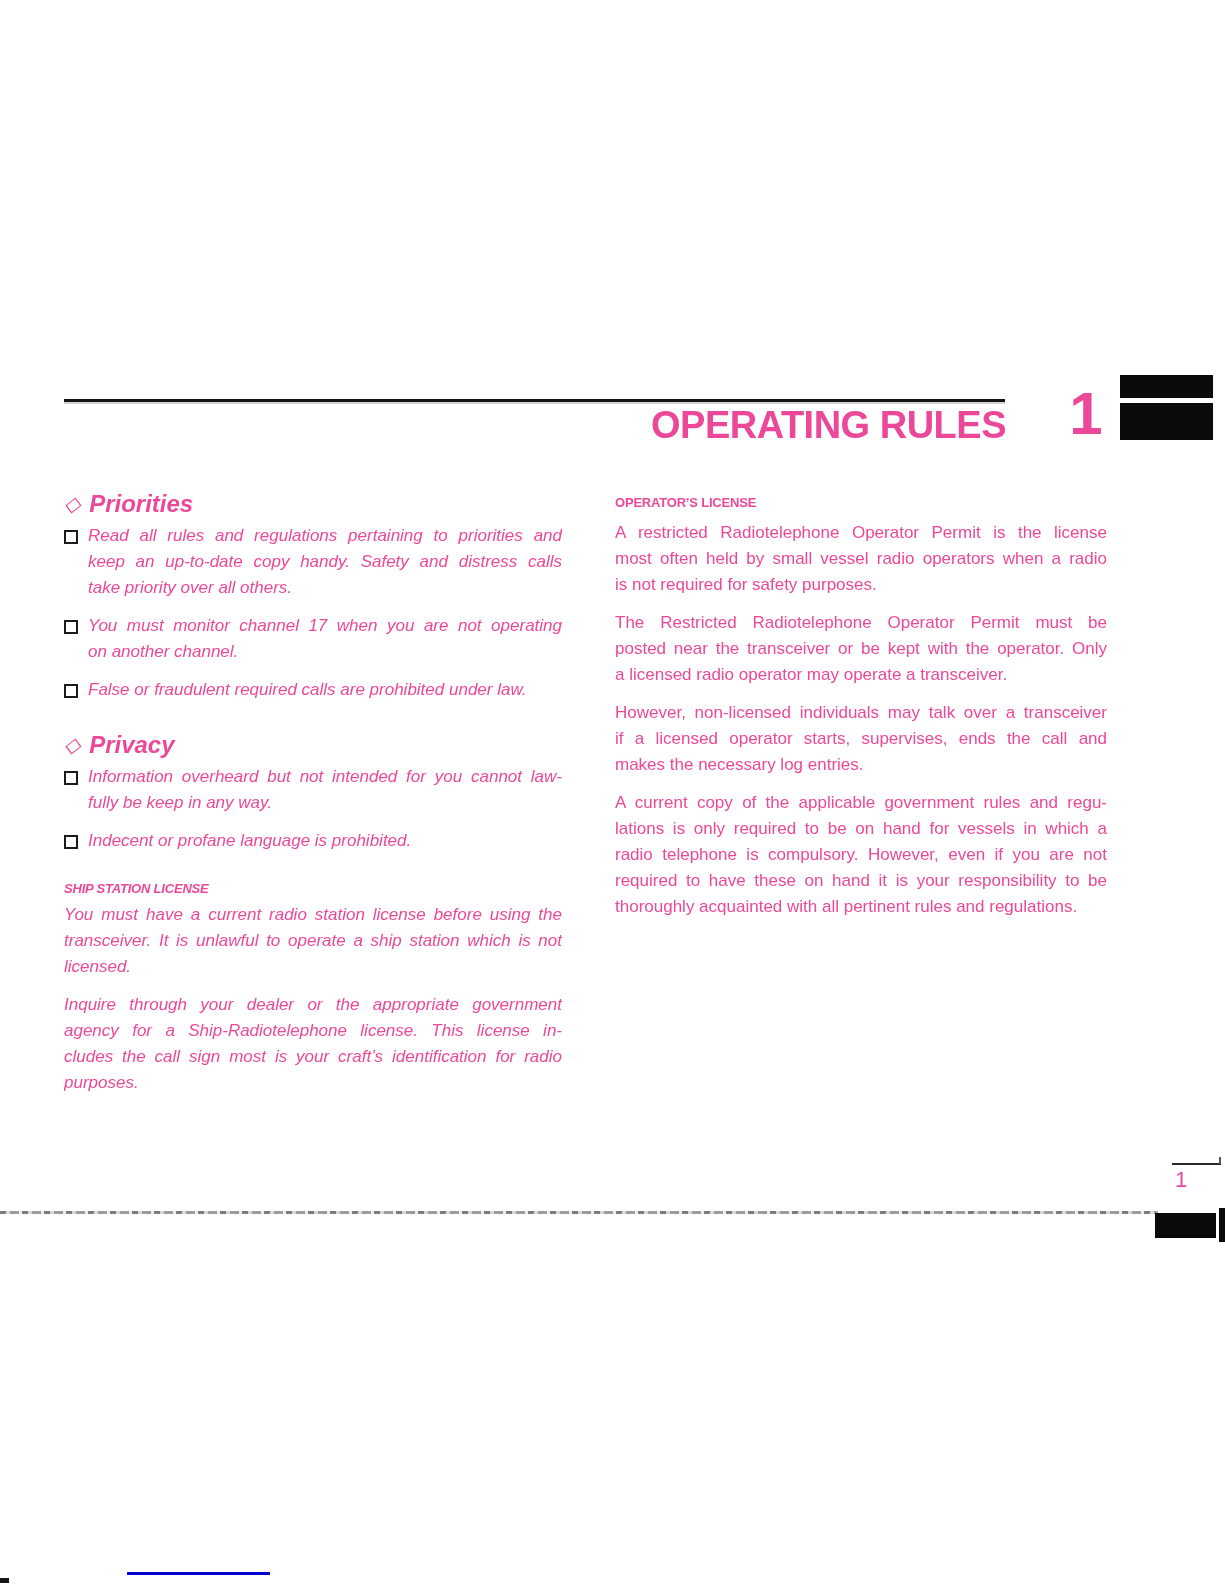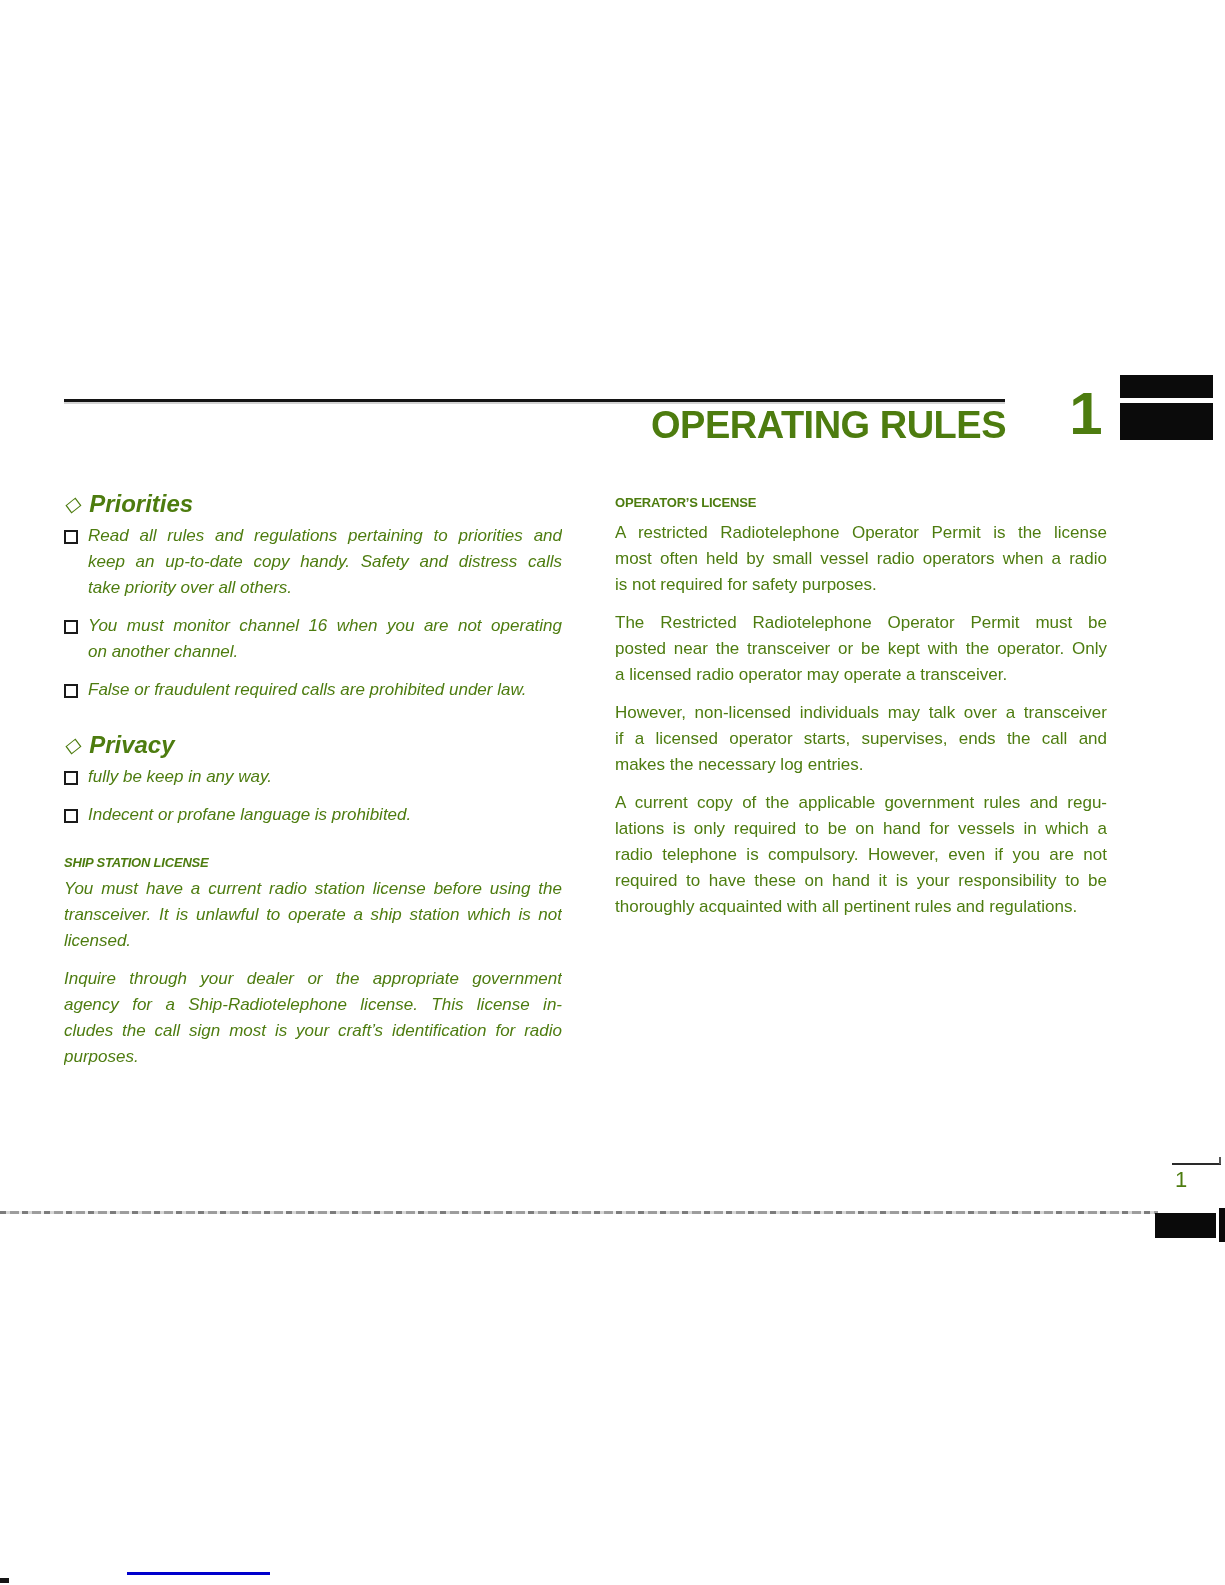--- a/index.html
+++ b/index.html
@@ -1,18 +1,18 @@
 <!DOCTYPE html>
 <html><head>
 <meta charset="utf-8">
 <style>
   html,body { margin:0; padding:0; background:#fff; }
   .page {
     position:relative; width:1225px; height:1585px; background:#ffffff;
-    font-family:"Liberation Sans", sans-serif; color:#4d7c0f; overflow:hidden;
+    font-family:"Liberation Sans", sans-serif; color:#ec4899; overflow:hidden;
   }
 
   
   .header-rule {
     position:absolute; left:64px; top:399px; width:941px; height:3px;
     background:#141414; box-shadow:0 2px 0 rgba(130,130,130,.35);
   }
   .page-title {
     position:absolute; top:405px; right:219px;
     font-size:38px; font-weight:bold; letter-spacing:-0.5px; line-height:40px;
@@ -82,35 +82,36 @@
         <span class="diamond">◇</span><span>Priorities</span>
       </div>
       <div class="bullet">
         <span class="sq"></span>
         <div class="line">Read all rules and regulations pertaining to priorities and</div>
         <div class="line">keep an up-to-date copy handy. Safety and distress calls</div>
         <div class="line last">take priority over all others.</div>
       </div>
       <div class="bullet">
         <span class="sq"></span>
-        <div class="line">You must monitor channel 16 when you are not operating</div>
+        <div class="line">You must monitor channel 17 when you are not operating</div>
         <div class="line last">on another channel.</div>
       </div>
       <div class="bullet">
         <span class="sq"></span>
         <div class="line last">False or fraudulent required calls are prohibited under law.</div>
       </div>
     </div>
 
     <div class="sec sec-privacy">
       <div class="sec-title">
         <span class="diamond">◇</span><span>Privacy</span>
       </div>
       <div class="bullet">
         <span class="sq"></span>
+        <div class="line">Information overheard but not intended for you cannot law-</div>
         <div class="line last">fully be keep in any way.</div>
       </div>
       <div class="bullet">
         <span class="sq"></span>
         <div class="line last">Indecent or profane language is prohibited.</div>
       </div>
     </div>
 
     <div class="sec sec-radio">
       <div class="subhead">SHIP STATION LICENSE</div>

